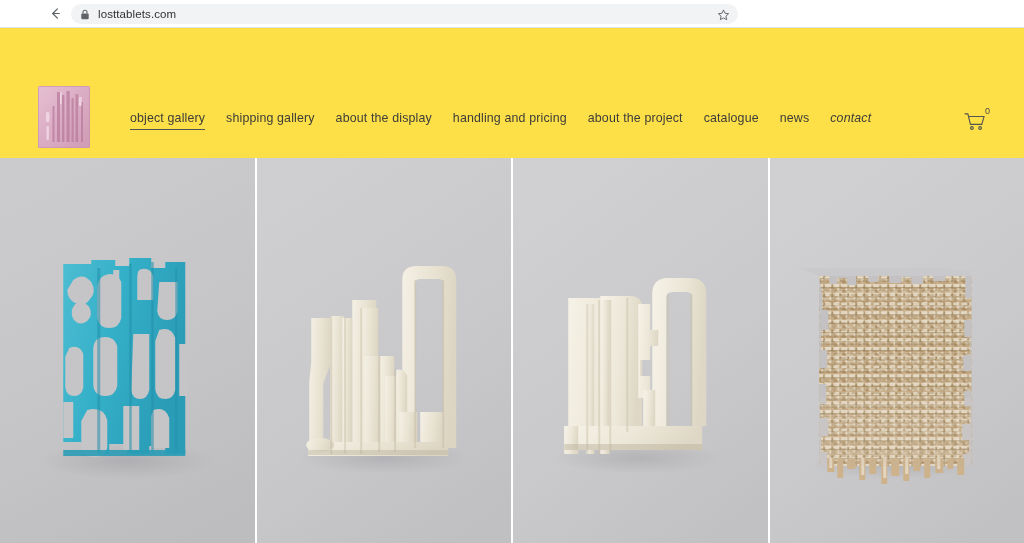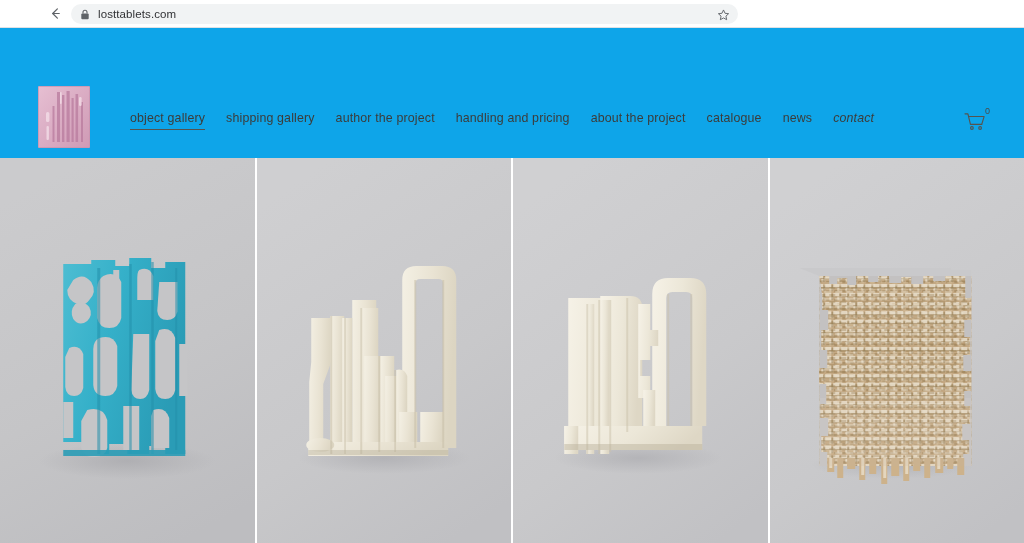--- a/index.html
+++ b/index.html
@@ -63,21 +63,21 @@
     transform: translateY(-50%);
     width: 13px; height: 13px;
   }
 
   
   #site-header {
     position: absolute;
     top: 28px; left: 0;
     width: 1024px;
     height: 130px;
-    background: #0ea5e9;
+    background: #fde047;
     display: flex;
     align-items: center;
   }
 
   #site-logo {
     position: absolute;
     left: 38px;
     top: 58px;
     width: 52px;
     height: 62px;
@@ -211,21 +211,21 @@
         <rect x="41" y="11" width="2.6" height="9" rx="1.2"></rect>
         <rect x="22" y="6" width="1.6" height="12" rx="0.8"></rect>
       </g>
       <rect x="0" y="0" width="52" height="62" fill="none" stroke="#c992ae" stroke-width="1.4"></rect>
     </svg>
   </a>
 
   <nav id="main-nav">
     <a class="nav-link active">object gallery</a>
     <a class="nav-link">shipping gallery</a>
-    <a class="nav-link">author the project</a>
+    <a class="nav-link">about the display</a>
     <a class="nav-link">handling and pricing</a>
     <a class="nav-link">about the project</a>
     <a class="nav-link">catalogue</a>
     <a class="nav-link">news</a>
     <a class="nav-link">contact</a>
   </nav>
 
   <div id="cart-area">
     <span id="cart-icon">
       <svg width="22" height="20" viewBox="0 0 24 22">

